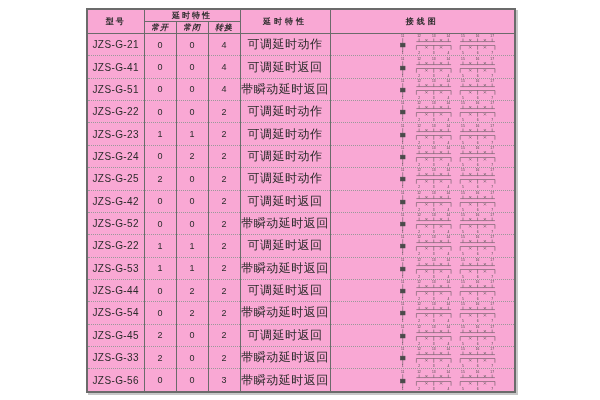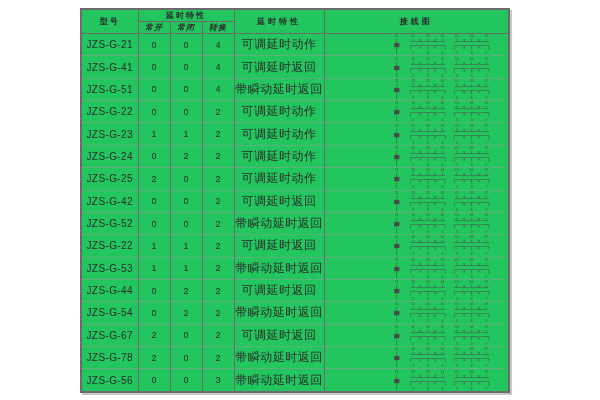--- a/index.html
+++ b/index.html
@@ -3,25 +3,25 @@
 <meta charset="utf-8">
 <style>
   html,body{margin:0;padding:0;}
   body{
     width:600px;height:400px;background:#ffffff;overflow:hidden;
     font-family:"Liberation Sans","DejaVu Sans",sans-serif;
     -webkit-font-smoothing:antialiased;
   }
   .page{position:relative;width:600px;height:400px;background:#ffffff;}
   table.spec{
-    position:absolute;left:80px;top:8px;width:428px;height:385px;
+    position:absolute;left:86px;top:8px;width:428px;height:385px;
     border-collapse:collapse;table-layout:fixed;
     border:2px solid #6b6b6b;
     box-shadow:2px 2px 0 #c8c8c8;
-    background:#22c55e;
+    background:#f9a8d4;
   }
   table.spec th, table.spec td{
     padding:0;margin:0;text-align:center;vertical-align:middle;
     color:#2b2b2b;overflow:hidden;white-space:nowrap;
   }
   thead th{
     border:1px solid #6b6b6b;
     font-size:8px;font-weight:bold;letter-spacing:2px;
     height:11px;line-height:11px;
   }
@@ -645,21 +645,21 @@
                 <text x="40" y="22.2" text-anchor="middle" font-size="3.6" fill="#4a4a4a" stroke="none">3</text>
                 <text x="56" y="22.2" text-anchor="middle" font-size="3.6" fill="#4a4a4a" stroke="none">4</text>
                 <text x="72" y="22.2" text-anchor="middle" font-size="3.6" fill="#4a4a4a" stroke="none">5</text>
                 <text x="88" y="22.2" text-anchor="middle" font-size="3.6" fill="#4a4a4a" stroke="none">6</text>
                 <text x="104" y="22.2" text-anchor="middle" font-size="3.6" fill="#4a4a4a" stroke="none">7</text>
               </g>
             </svg>
           </td>
         </tr>
         <tr>
-          <td class="model">JZS-G-67</td>
+          <td class="model">JZS-G-45</td>
           <td class="num">2</td>
           <td class="num">0</td>
           <td class="num">2</td>
           <td class="delay">可调延时返回</td>
           <td class="diagram">
             <svg viewBox="0 0 120 23" width="124" height="21">
               <g stroke="#4a4a4a" stroke-width="0.55" fill="none">
                 <path d="M6,4.6 V20"></path>
                 <rect x="3.4" y="10" width="5.2" height="4.2" fill="#4a4a4a"></rect>
                 <path d="M24,5 V8.3 M40,5 V8.3 M56,5 V8.3"></path>
@@ -690,21 +690,21 @@
                 <text x="40" y="22.2" text-anchor="middle" font-size="3.6" fill="#4a4a4a" stroke="none">3</text>
                 <text x="56" y="22.2" text-anchor="middle" font-size="3.6" fill="#4a4a4a" stroke="none">4</text>
                 <text x="72" y="22.2" text-anchor="middle" font-size="3.6" fill="#4a4a4a" stroke="none">5</text>
                 <text x="88" y="22.2" text-anchor="middle" font-size="3.6" fill="#4a4a4a" stroke="none">6</text>
                 <text x="104" y="22.2" text-anchor="middle" font-size="3.6" fill="#4a4a4a" stroke="none">7</text>
               </g>
             </svg>
           </td>
         </tr>
         <tr>
-          <td class="model">JZS-G-78</td>
+          <td class="model">JZS-G-33</td>
           <td class="num">2</td>
           <td class="num">0</td>
           <td class="num">2</td>
           <td class="delay">带瞬动延时返回</td>
           <td class="diagram">
             <svg viewBox="0 0 120 23" width="124" height="21">
               <g stroke="#4a4a4a" stroke-width="0.55" fill="none">
                 <path d="M6,4.6 V20"></path>
                 <rect x="3.4" y="10" width="5.2" height="4.2" fill="#4a4a4a"></rect>
                 <path d="M24,5 V8.3 M40,5 V8.3 M56,5 V8.3"></path>

